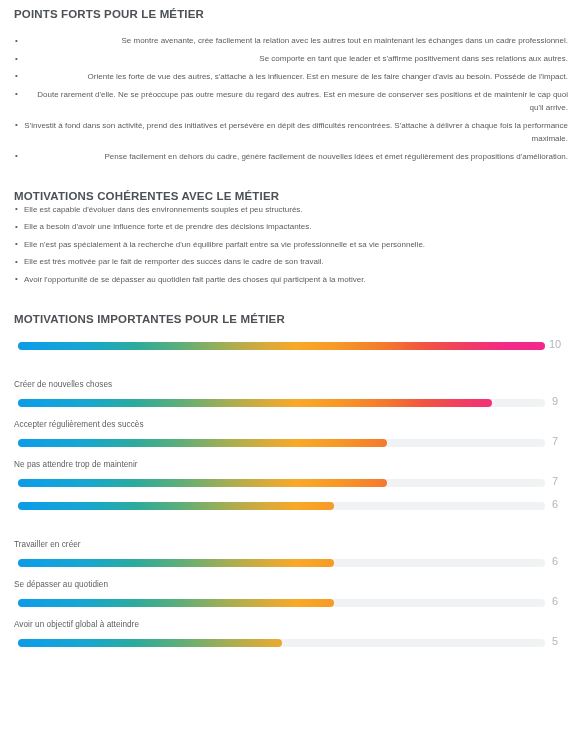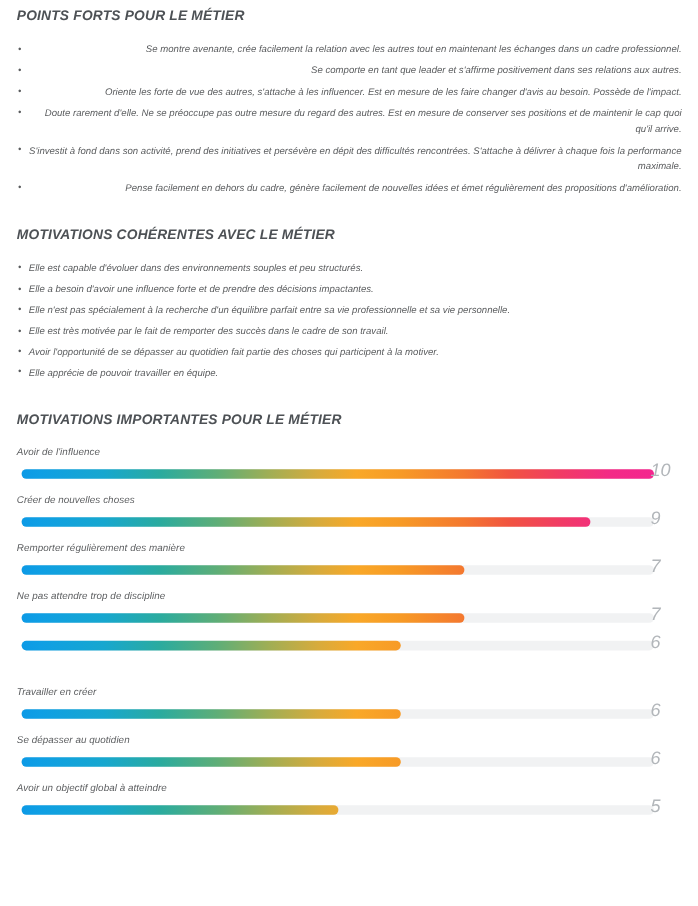--- a/index.html
+++ b/index.html
@@ -16,21 +16,20 @@
   }
   .page {
     position: relative;
     width: 582px;
     height: 755px;
     box-sizing: border-box;
     padding: 0 14px;
   }
   .section {
     margin: 0;
-    font-style: italic;
   }
   .section-title {
     font-size: 11.5px;
     font-weight: bold;
     color: #4d5155;
     letter-spacing: 0.15px;
     text-transform: uppercase;
     margin: 0;
     padding: 0;
     line-height: 1.25;
@@ -55,21 +54,21 @@
   .bullets li::before {
     content: "•";
     position: absolute;
     left: 1px;
     top: -0.5px;
     font-size: 8px;
     color: #5a5c5e;
   }
   .s1 .bullets { margin-top: 13px; }
   .s1 .bullets li { margin-bottom: 4.6px; text-align: right; }
-  .s2 .bullets { margin-top: 14px; }
+  .s2 .bullets { margin-top: 0; }
   .s2 .bullets li { margin-bottom: 4.2px; }
 
   
   .bars {
     margin-top: 13px;
     position: relative;
   }
   .bar-row {
     position: relative;
     height: 40px;
@@ -116,22 +115,22 @@
         #f32a86 93%,
         #f4268f 100%);
     background-size: 527px 8px;
     background-repeat: no-repeat;
   }
   .bar-value {
     position: absolute;
     right: 0px;
     top: -2px;
     width: 26px;
-    text-align: left;
-    font-size: 15px;
+    text-align: center;
+    font-size: 11px;
     color: #b2b6ba;
     line-height: 14px;
   }
 </style>
 </head>
 <body>
 
 <div class="page">
 
   <section class="section s1">
@@ -147,53 +146,51 @@
   </section>
 
   <section class="section s2">
     <h2 class="section-title">MOTIVATIONS COHÉRENTES AVEC LE MÉTIER</h2>
     <ul class="bullets">
       <li>Elle est capable d'évoluer dans des environnements souples et peu structurés.</li>
       <li>Elle a besoin d'avoir une influence forte et de prendre des décisions impactantes.</li>
       <li>Elle n'est pas spécialement à la recherche d'un équilibre parfait entre sa vie professionnelle et sa vie personnelle.</li>
       <li>Elle est très motivée par le fait de remporter des succès dans le cadre de son travail.</li>
       <li>Avoir l'opportunité de se dépasser au quotidien fait partie des choses qui participent à la motiver.</li>
-      <li>Elle apprécie de pouvoir travailler en équipe.</li>
     </ul>
   </section>
 
   <section class="section s3">
     <h2 class="section-title">MOTIVATIONS IMPORTANTES POUR LE MÉTIER</h2>
     <div class="bars" id="bars">
         <div class="bar-row">
-          <div class="bar-label">Avoir de l'influence</div>
           <div class="bar-track-wrap">
             <div class="bar-track"></div>
             <div class="bar-fill" style="width: 527px;"></div>
             <div class="bar-value">10</div>
           </div>
         </div>
         <div class="bar-row">
           <div class="bar-label">Créer de nouvelles choses</div>
           <div class="bar-track-wrap">
             <div class="bar-track"></div>
             <div class="bar-fill" style="width: 474.3px;"></div>
             <div class="bar-value">9</div>
           </div>
         </div>
         <div class="bar-row">
-          <div class="bar-label">Remporter régulièrement des manière</div>
+          <div class="bar-label">Accepter régulièrement des succès</div>
           <div class="bar-track-wrap">
             <div class="bar-track"></div>
             <div class="bar-fill" style="width: 368.9px;"></div>
             <div class="bar-value">7</div>
           </div>
         </div>
         <div class="bar-row">
-          <div class="bar-label">Ne pas attendre trop de discipline</div>
+          <div class="bar-label">Ne pas attendre trop de maintenir</div>
           <div class="bar-track-wrap">
             <div class="bar-track"></div>
             <div class="bar-fill" style="width: 368.9px;"></div>
             <div class="bar-value">7</div>
           </div>
         </div>
         <div class="bar-row">
           <div class="bar-track-wrap">
             <div class="bar-track"></div>
             <div class="bar-fill" style="width: 316.2px;"></div>

